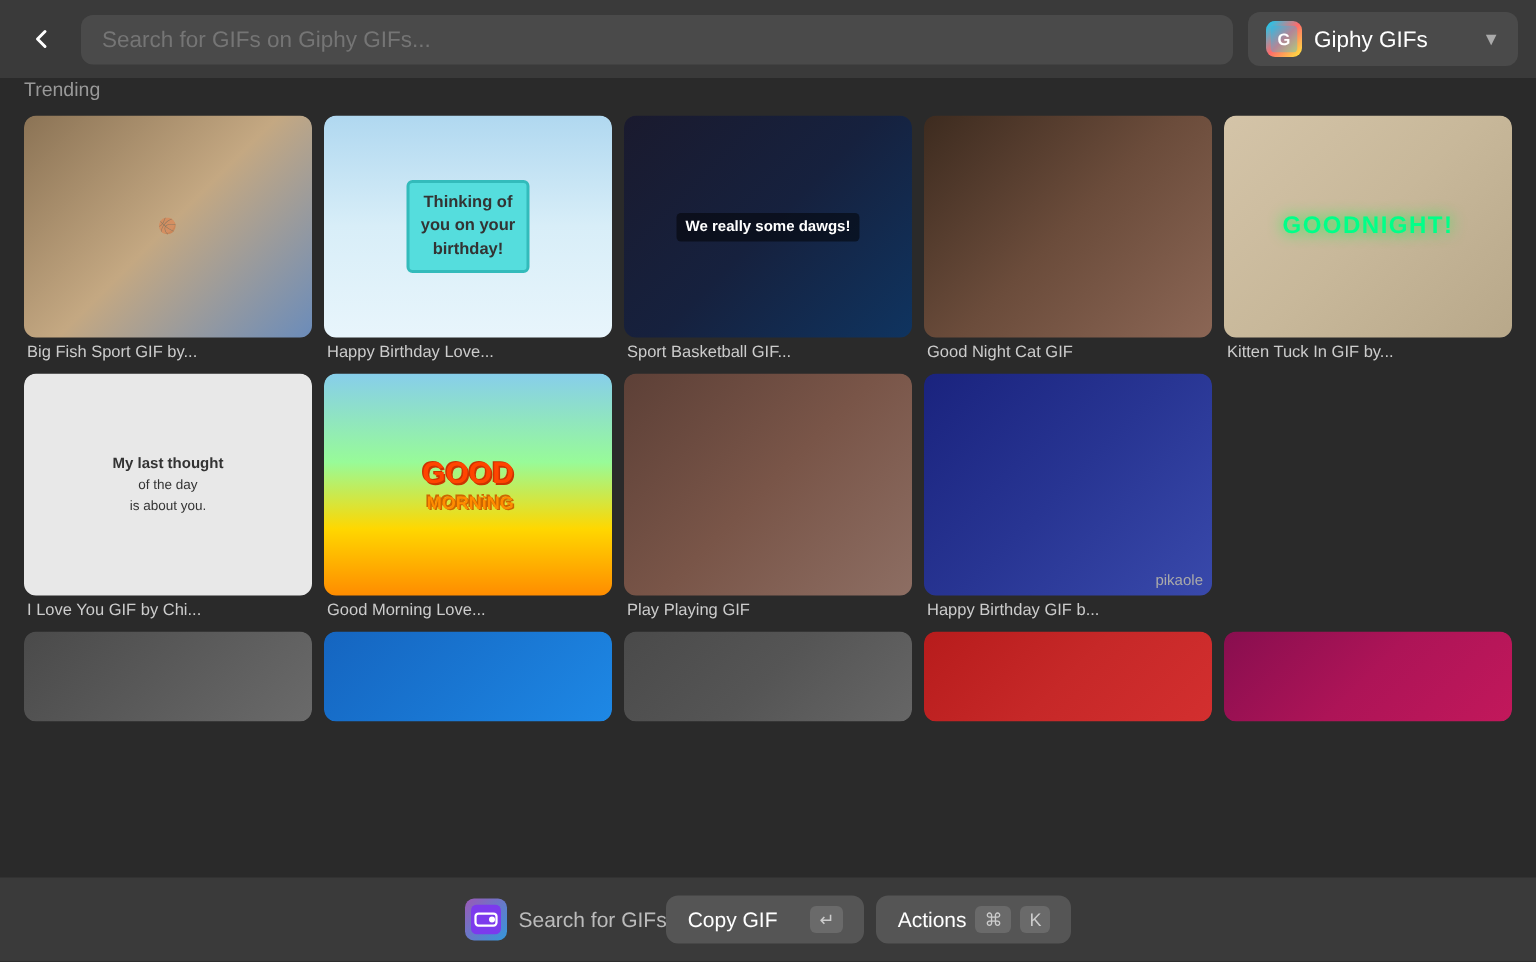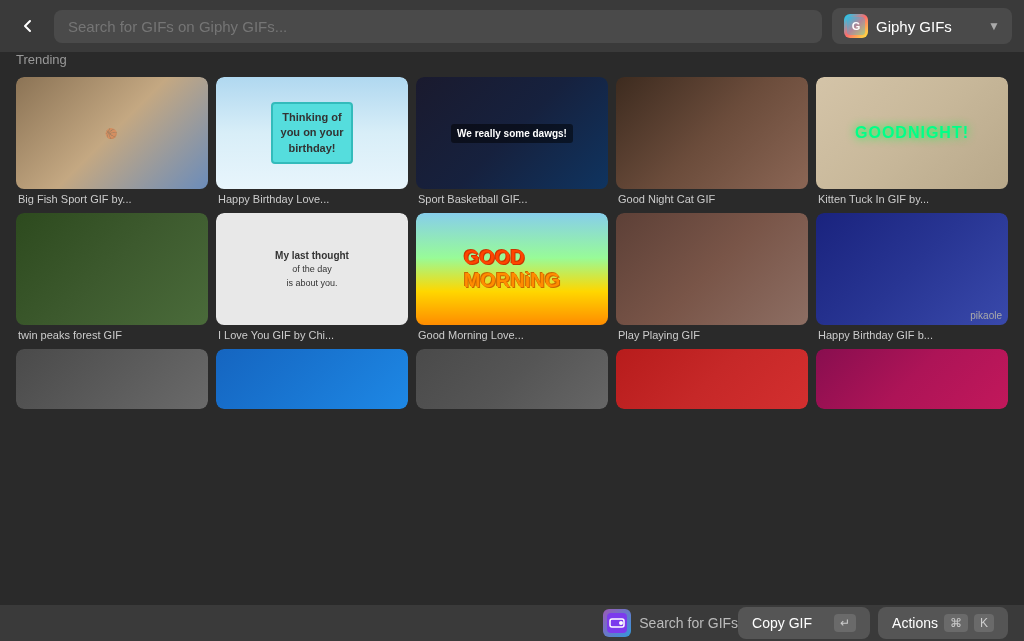--- a/index.html
+++ b/index.html
@@ -118,21 +118,21 @@
       margin-top: 4px;
       padding: 0 2px;
       white-space: nowrap;
       overflow: hidden;
       text-overflow: ellipsis;
     }
 
     
     .gif-placeholder {
       width: 100%;
-      height: 112px;
+      height: 148px;
       border-radius: 8px;
       display: flex;
       align-items: center;
       justify-content: center;
       font-size: 11px;
       color: rgba(255,255,255,0.6);
       text-align: center;
       overflow: hidden;
       position: relative;
     }
@@ -176,24 +176,24 @@
       font-size: 18px;
       font-weight: 900;
       color: #ff6600;
       text-shadow: 2px 2px 0 #cc3300;
     }
 
     
     .bottom-bar {
       display: flex;
       align-items: center;
-      justify-content: flex-end;
+      justify-content: center;
       background: #3a3a3a;
       padding: 8px 16px;
-      height: 36px;
+      height: 56px;
       flex-shrink: 0;
     }
 
     .bottom-left {
       display: flex;
       align-items: center;
       gap: 8px;
     }
 
     .bottom-app-icon {
@@ -318,46 +318,40 @@
 
     <div class="gif-item">
       <div class="gif-placeholder kitten">
         <div class="gif-text-overlay">
           <span class="goodnight-text">GOODNIGHT!</span>
         </div>
       </div>
       <div class="gif-label">Kitten Tuck In GIF by...</div>
     </div>
 
-    <div class="gif-item">
-      <div class="gif-placeholder twin-peaks">
-        <div class="gif-text-overlay"></div>
-      </div>
-      <div class="gif-label">twin peaks forest GIF</div>
-    </div>
 
     <div class="gif-item">
       <div class="gif-placeholder love-you" style="background:#e8e8e8;">
         <div class="gif-text-overlay">
           <div style="text-align:center;color:#333;font-size:9px;line-height:1.5;">
             <div style="font-weight:bold;font-size:10px;">My last thought</div>
             <div>of the day</div>
             <div>is about you.</div>
           </div>
         </div>
       </div>
       <div class="gif-label">I Love You GIF by Chi...</div>
     </div>
 
     <div class="gif-item">
       <div class="gif-placeholder good-morning" style="background: linear-gradient(180deg, #87ceeb 0%, #98fb98 40%, #ffd700 70%, #ff8c00 100%);">
         <div class="gif-text-overlay">
-          <div style="text-align:left;">
+          <div style="text-align:right;">
             <div class="good-morning-text" style="font-size:20px;font-weight:900;color:#ff4500;text-shadow:1px 1px 0 #cc3300,-1px -1px 0 #cc3300;">GOOD</div>
-            <div class="good-morning-text" style="font-size:20px;font-weight:900;color:#ff8c00;text-shadow:1px 1px 0 #cc6600,-1px -1px 0 #cc6600;">MORNiNG</div>
+            <div class="good-morning-text" style="font-size:12px;font-weight:900;color:#ff8c00;text-shadow:1px 1px 0 #cc6600,-1px -1px 0 #cc6600;">MORNiNG</div>
           </div>
         </div>
       </div>
       <div class="gif-label">Good Morning Love...</div>
     </div>
 
     <div class="gif-item">
       <div class="gif-placeholder play">
         <div class="gif-text-overlay"></div>
       </div>

